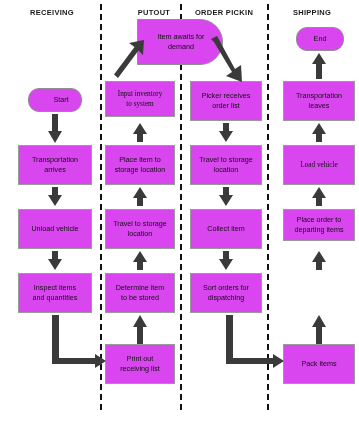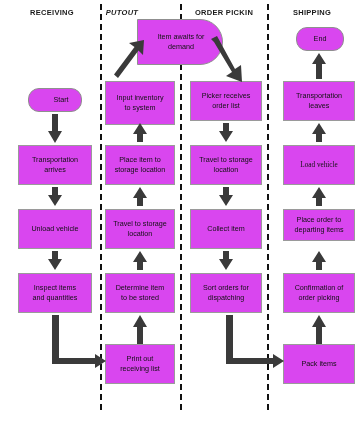--- a/index.html
+++ b/index.html
@@ -72,21 +72,21 @@
   .arrow svg{display:block;overflow:visible;}
 </style>
 </head>
 <body>
 
 <div id="canvas">
 
   <div class="lane-header" style="left:8px;width:88px;">
     <span>RECEIVING</span>
   </div>
-  <div class="lane-header" style="left:84px;width:76px;font-style:italic;">
+  <div class="lane-header" style="left:116px;width:76px;">
     <span>PUTOUT</span>
   </div>
   <div class="lane-header" style="left:182px;width:84px;">
     <span>ORDER PICKIN</span>
   </div>
   <div class="lane-header" style="left:270px;width:84px;">
     <span>SHIPPING</span>
   </div>
 
   <div class="lane-divider" style="left:100px;height:406px;"></div>
@@ -117,21 +117,21 @@
     </span>
   </div>
 
   <div class="node dshape" style="left:137px;top:19px;width:86px;height:46px;">
     <span class="txt">
       <span class="txt">Item awaits for</span>
       <span class="txt">demand</span>
     </span>
   </div>
 
-  <div class="node" style="left:105px;top:81px;width:70px;height:44px;">
+  <div class="node" style="left:105px;top:81px;width:70px;height:36px;font-family:Liberation Serif, serif;">
     <span>
       <span class="txt">Input inventory</span>
       <span class="txt">to system</span>
     </span>
   </div>
 
   <div class="node" style="left:105px;top:145px;width:70px;height:40px;">
     <span>
       <span class="txt">Place item to</span>
       <span class="txt">storage location</span>
@@ -203,26 +203,20 @@
     </span>
   </div>
 
   <div class="node" style="left:283px;top:209px;width:72px;height:32px;">
     <span>
       <span class="txt">Place order to</span>
       <span class="txt">departing items</span>
     </span>
   </div>
 
-  <div class="node" style="left:283px;top:273px;width:72px;height:40px;">
-    <span>
-      <span class="txt">Confirmation of</span>
-      <span class="txt">order picking</span>
-    </span>
-  </div>
 
   <div class="node" style="left:283px;top:344px;width:72px;height:40px;">
     <span>
       <span class="txt">Pack items</span>
     </span>
   </div>
 
   <div class="arrow" style="left:48px;top:114px;">
     <svg width="14" height="30">
         <path d="M4,0 L10,0 L10,17 L14,17 L7,29 L0,17 L4,17 Z" fill="#3a3a3a"></path>

